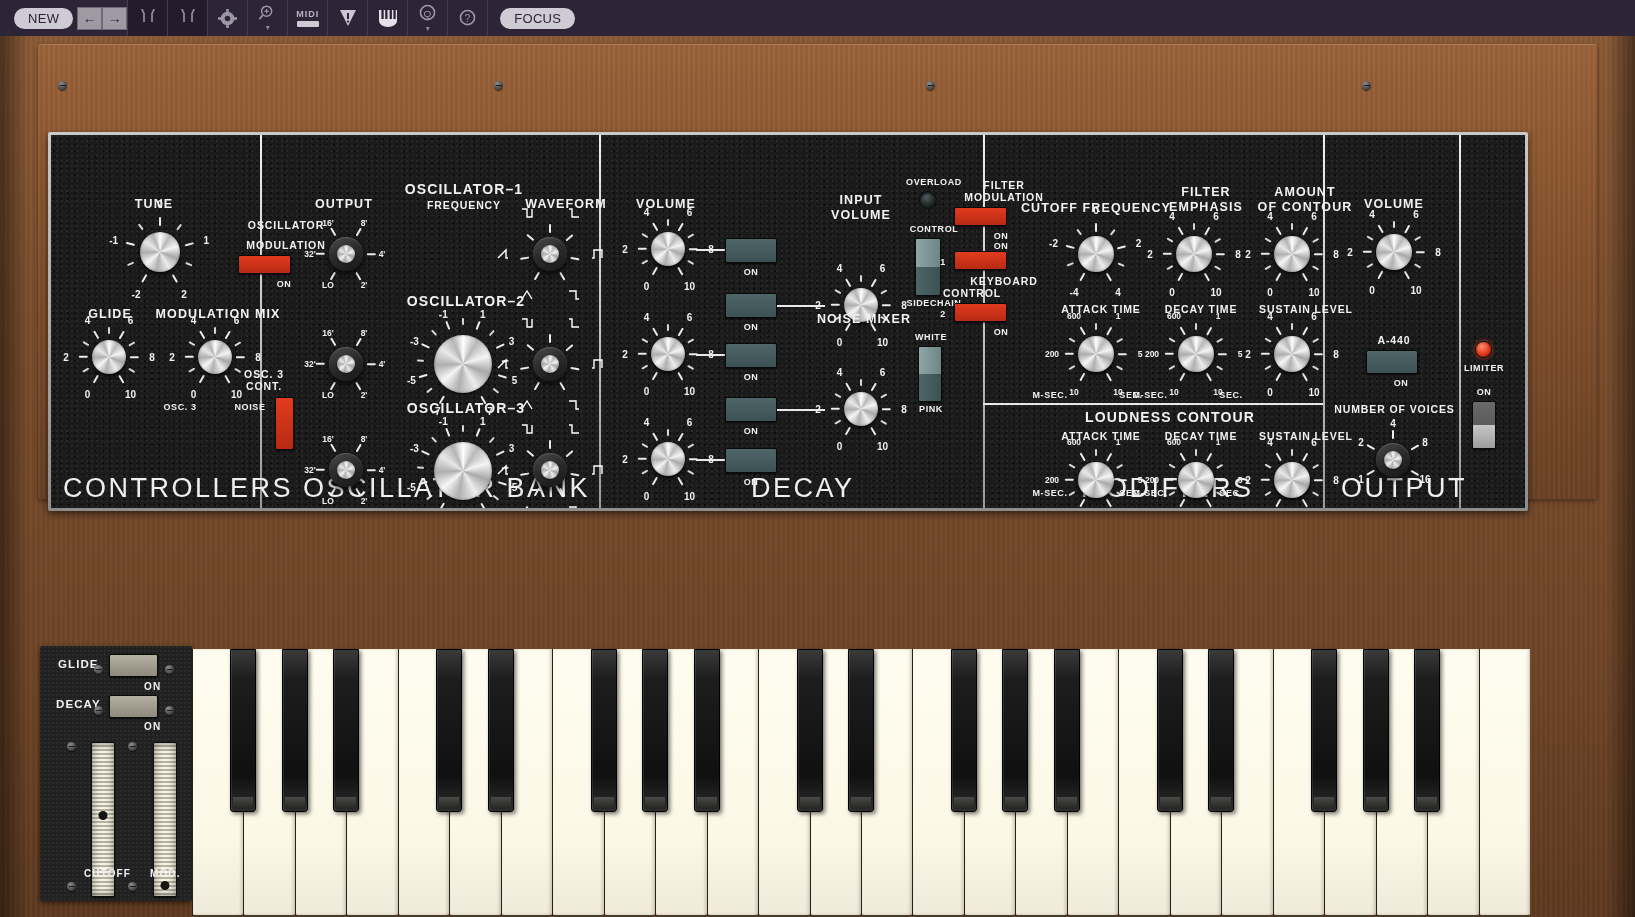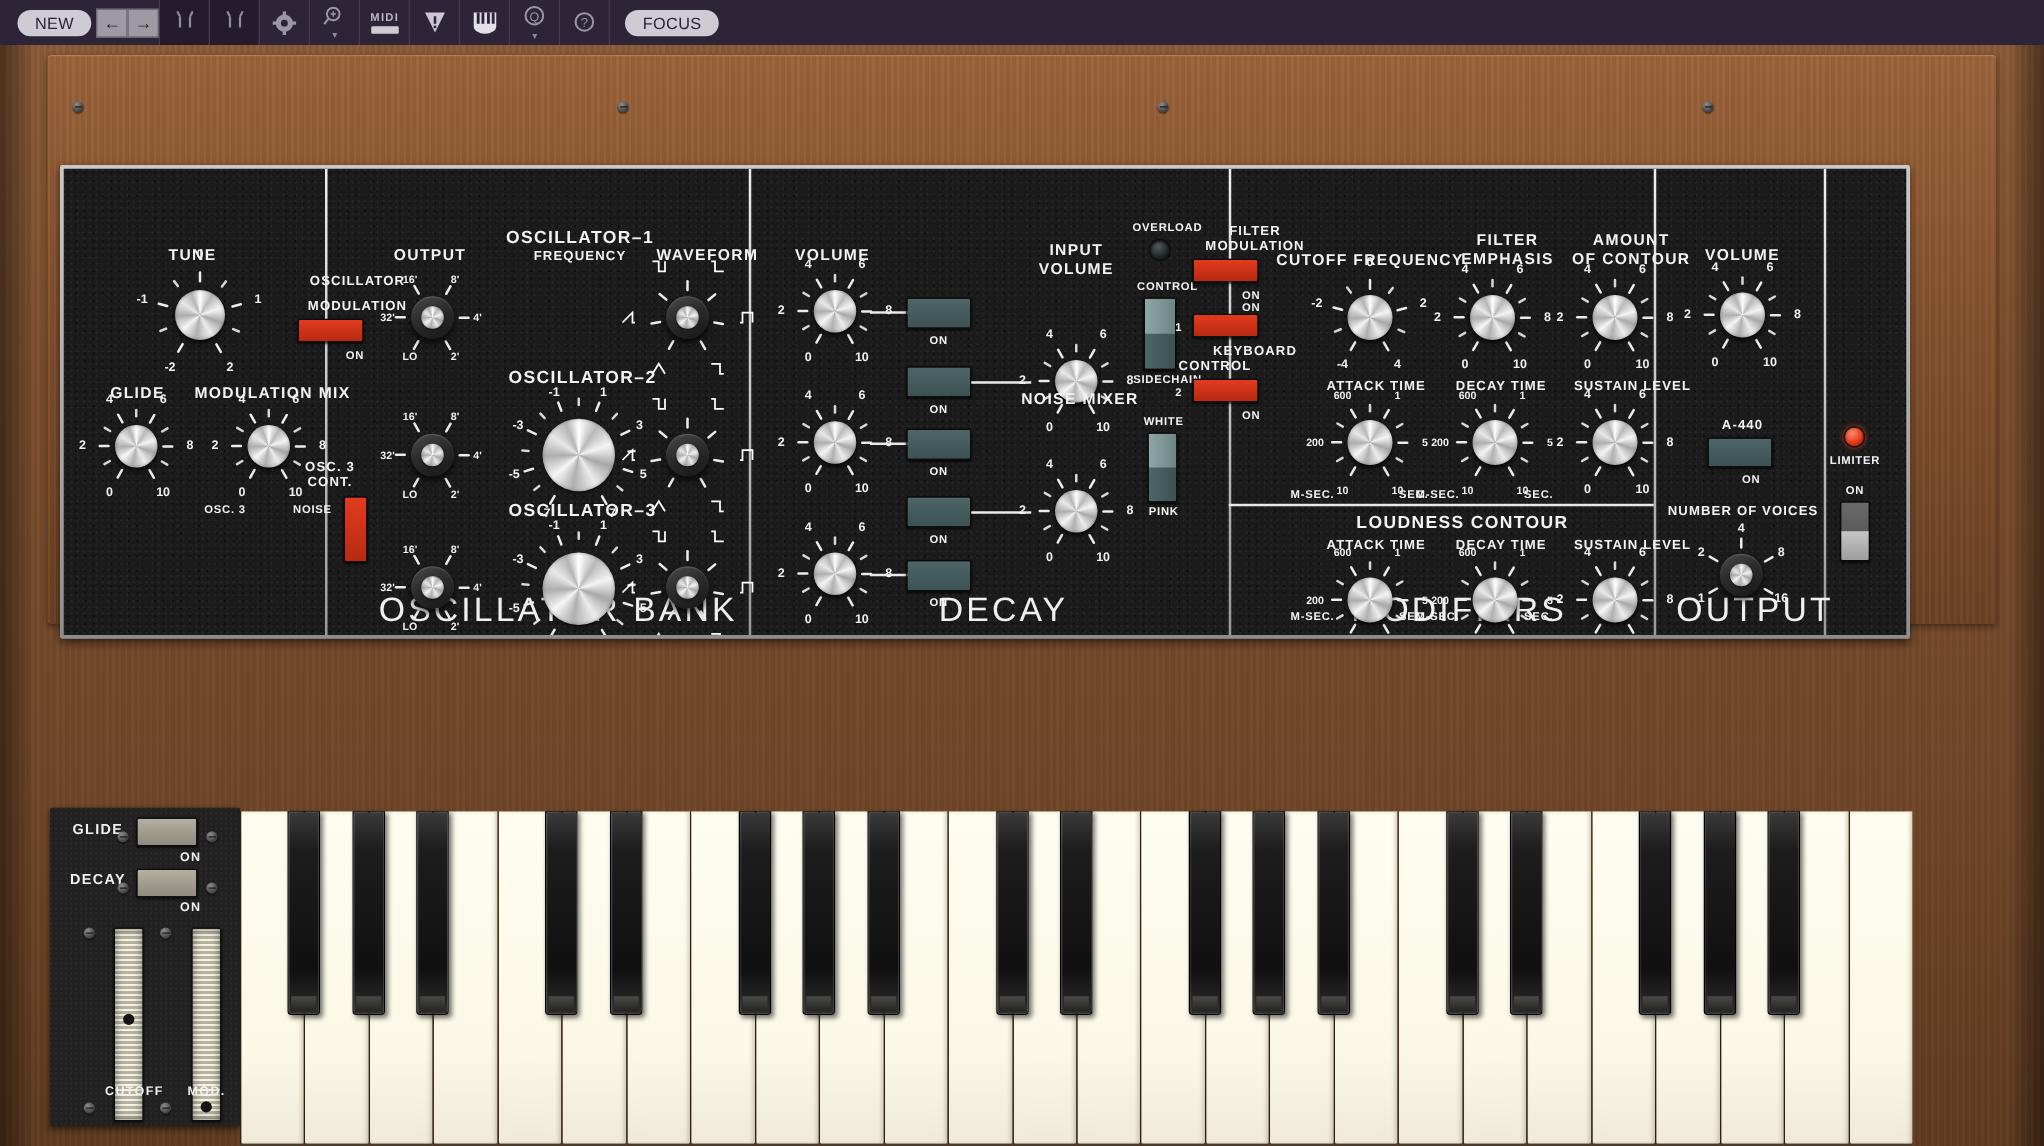--- a/index.html
+++ b/index.html
@@ -272,20 +272,21 @@
 
   <div id="panel">
     <div id="panel-face">
 
       <div class="vdiv" style="left:209px;"></div>
       <div class="vdiv" style="left:548px;"></div>
       <div class="vdiv" style="left:932px;"></div>
       <div class="vdiv" style="left:1272px;"></div>
       <div class="vdiv" style="left:1408px;"></div>
 
+      <div class="section-name" style="left:12px;">CONTROLLERS</div>
       <div class="section-name" style="left:252px;">OSCILLATOR  BANK</div>
       <div class="section-name" style="left:700px;">DECAY</div>
       <div class="section-name" style="left:1030px;">MODIFIERS</div>
       <div class="section-name" style="left:1290px;">OUTPUT</div>
 
       <div class="lbl" style="left:58px;top:62px;width:90px;">TUNE</div>
       <div class="knob-wrap" id="k-tune" style="left:78px;top:86px;width:62px;height:62px;">
           <div class="tickmark" style="height: 9px; left: 30.2px; top: -4px; transform-origin: 50% 35px; transform: rotate(-150deg); opacity: 1;"></div>
           <div class="tickmark" style="height: 7px; left: 30.2px; top: -4px; transform-origin: 50% 35px; transform: rotate(-112.5deg); opacity: 0.9;"></div>
           <div class="tickmark" style="height: 9px; left: 30.2px; top: -4px; transform-origin: 50% 35px; transform: rotate(-75deg); opacity: 1;"></div>

